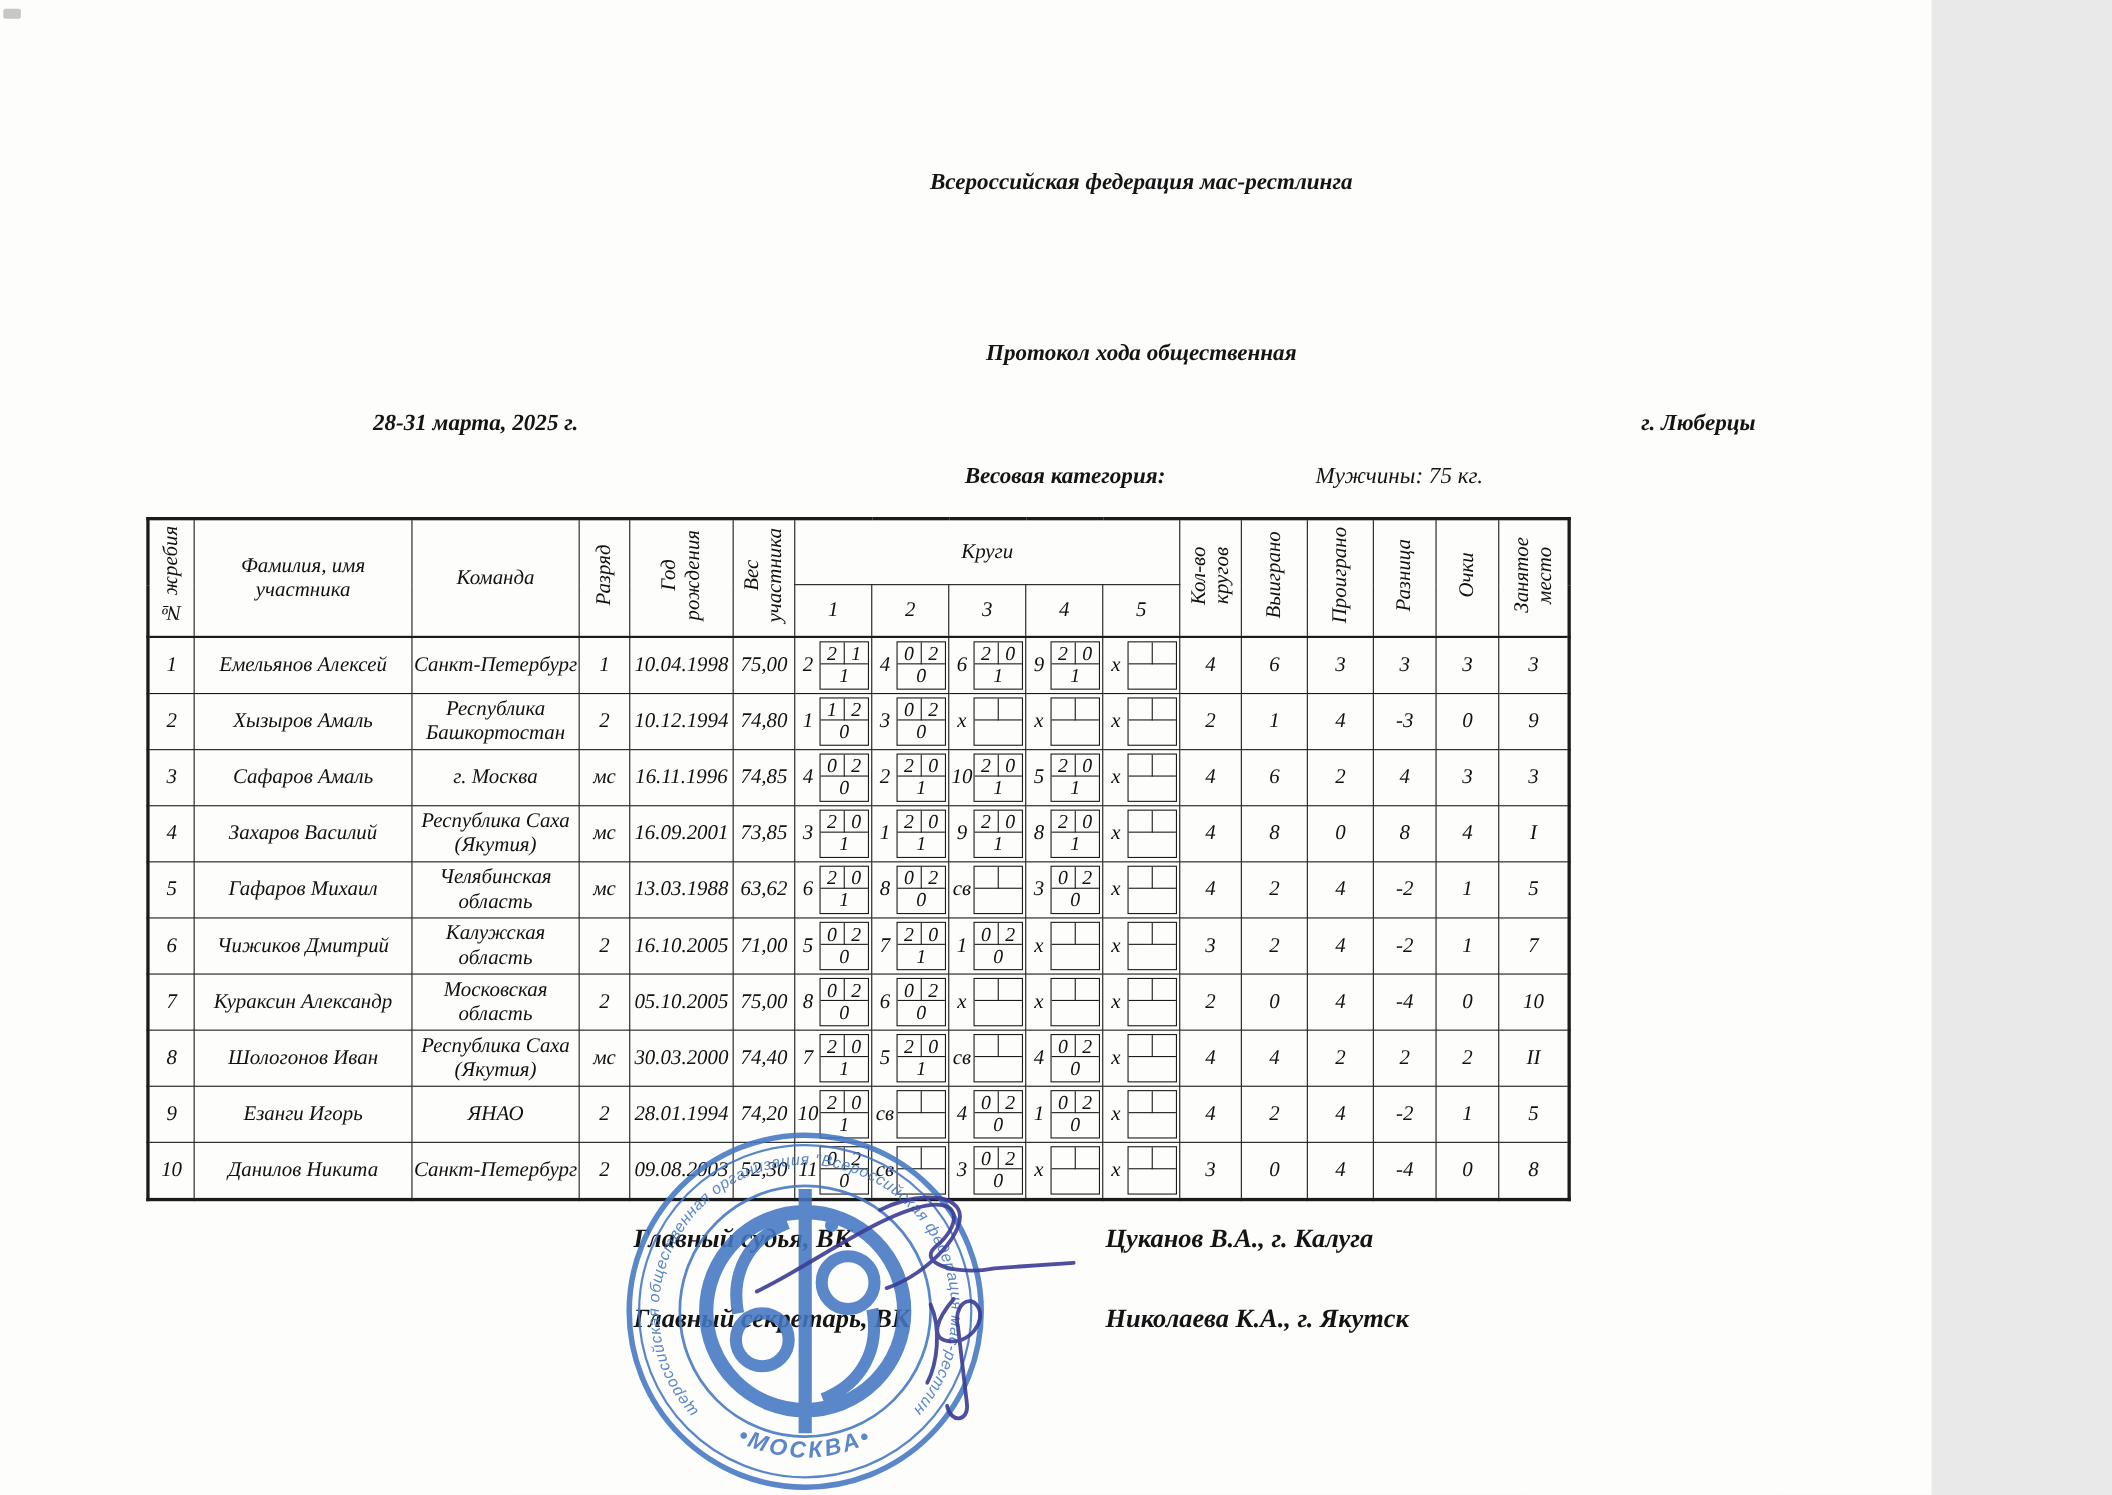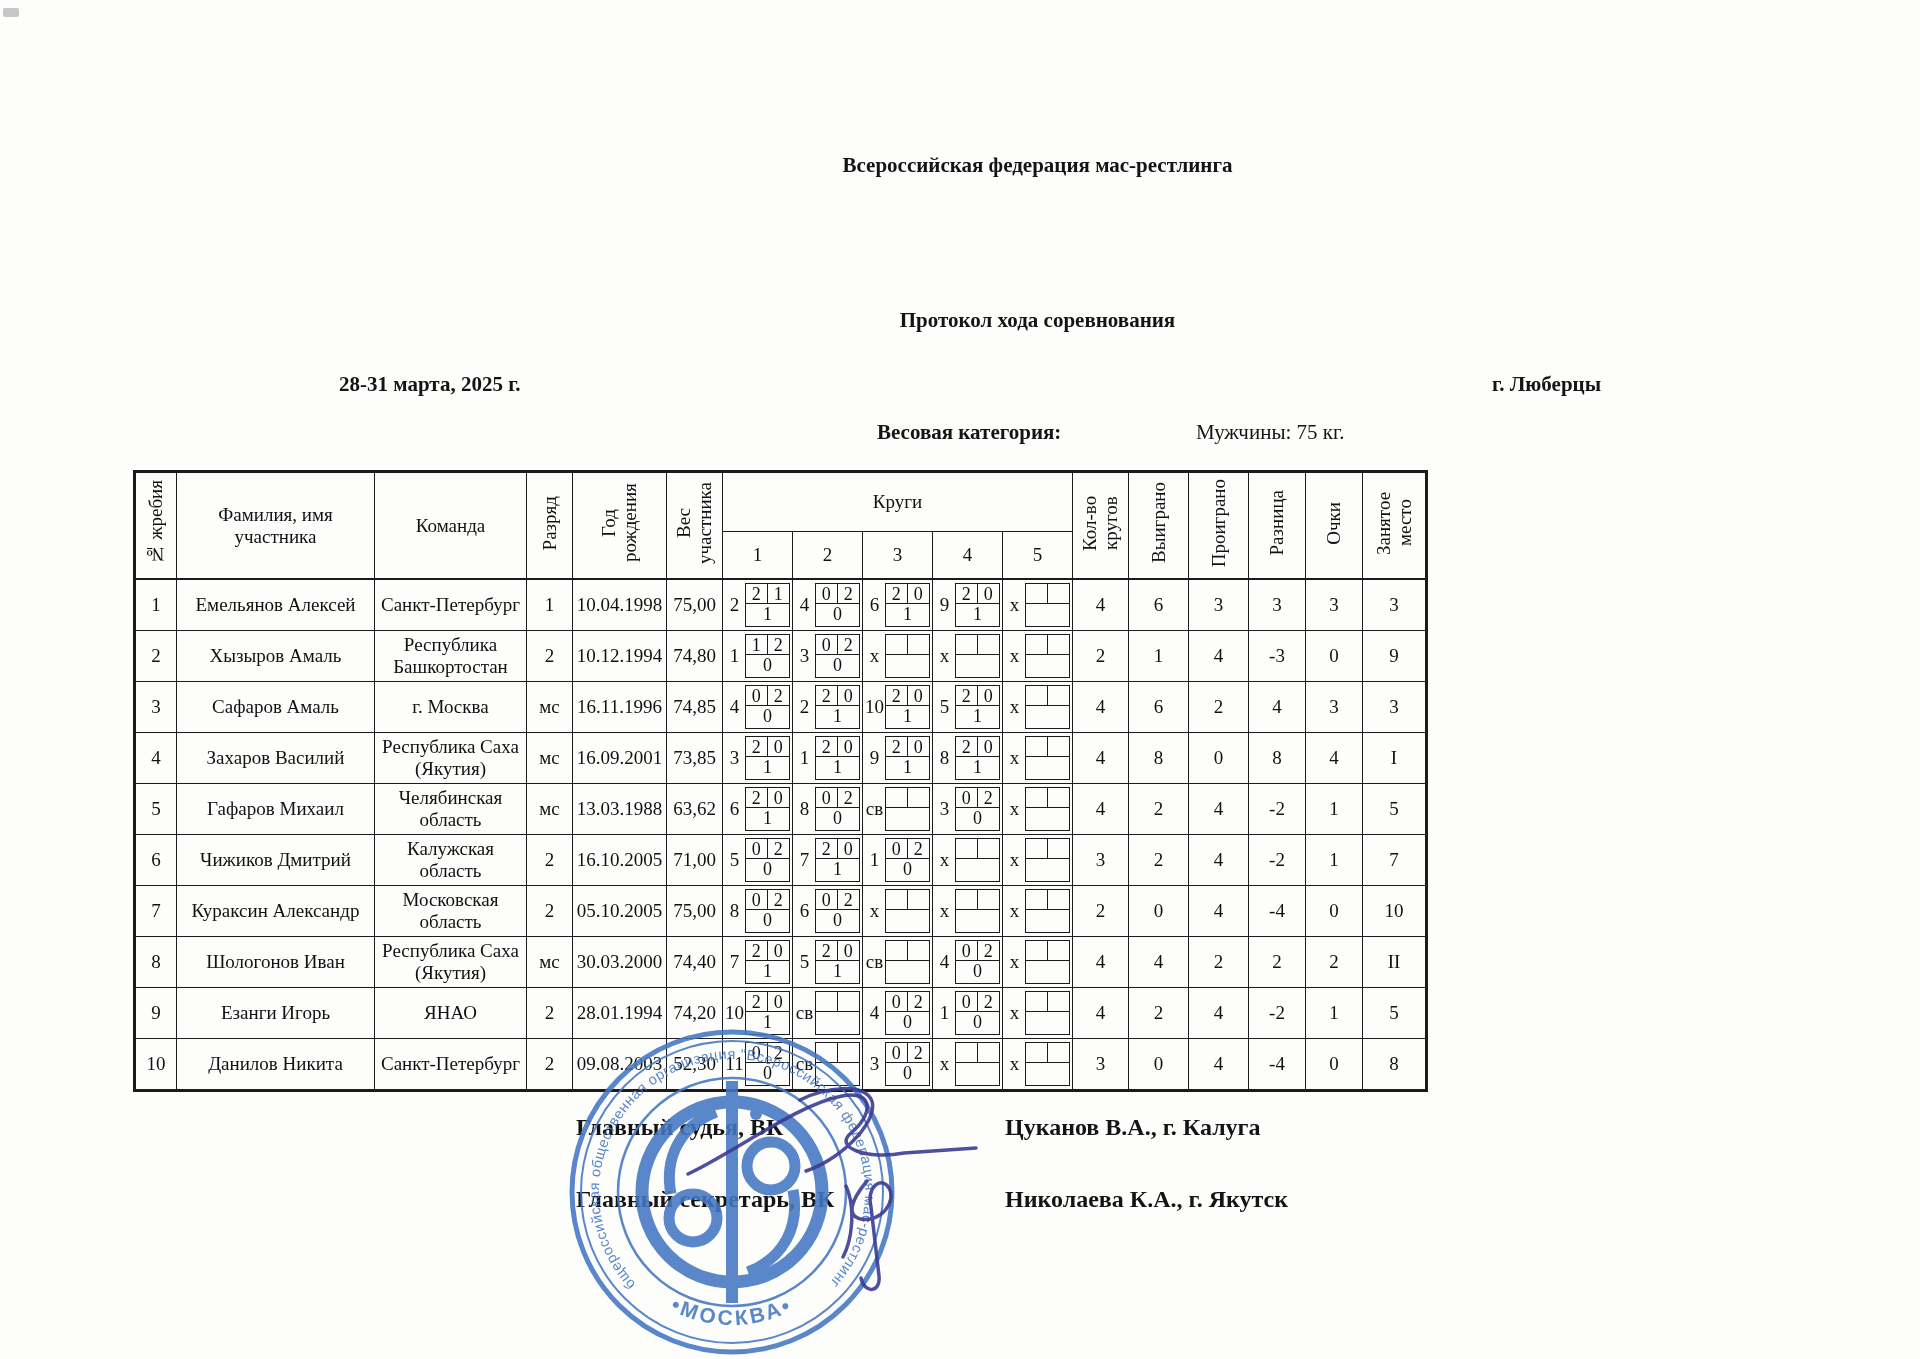--- a/index.html
+++ b/index.html
@@ -1,18 +1,18 @@
 <!DOCTYPE html>
 <html><head>
 <meta charset="utf-8">
 <style>
   html,body{margin:0;padding:0;background:#e9e9e9;}
   .page{
-    position:relative; width:1920px; height:1359px; background:#fdfdfc;
-    font-family:"Liberation Serif","DejaVu Serif",serif; color:#141414; overflow:hidden;
+    position:relative; width:1756px; height:1359px; background:#fdfdfc;
+    font-family:"Liberation Serif","DejaVu Serif",serif; color:#141414; overflow:hidden;font-style:italic;
   }
   .smudge{position:absolute;left:3px;top:8px;width:16px;height:9px;background:#b9b9b9;border-radius:2px;opacity:.8}
   .ctr{position:absolute;left:160px;width:1755px;text-align:center;font-weight:bold;font-size:21px;white-space:nowrap}
   .t1{top:153px}.t2{top:226px}.t3{top:308px}
   .abs{position:absolute;font-size:21px;white-space:nowrap}
   .bold{font-weight:bold}
 
   table.protocol{
     position:absolute;left:133px;top:470px;width:1292px;
     border-collapse:collapse;table-layout:fixed;border:3px solid #1b1b1b;
@@ -40,21 +40,21 @@
   .stamp{position:absolute;left:562px;top:1022px;opacity:.88}
   .stamp text{font-family:"Liberation Sans","DejaVu Sans",sans-serif}
 </style>
 </head>
 <body>
 
 <div class="page">
   <div class="smudge"></div>
 
   <div class="ctr t1">Всероссийская федерация мас-рестлинга</div>
-  <div class="ctr t3">Протокол хода соревнования</div>
+  <div class="ctr t3">Протокол хода общественная</div>
 
   <div class="abs bold" style="left:339px;top:372px">28-31 марта, 2025 г.</div>
   <div class="abs bold" style="left:1492px;top:372px">г. Люберцы</div>
   <div class="abs bold" style="left:877px;top:420px">Весовая категория:</div>
   <div class="abs" style="left:1196px;top:420px">Мужчины: 75 кг.</div>
 
   <table class="protocol">
     <colgroup>
       <col style="width:42px">
         <col style="width:198px">

